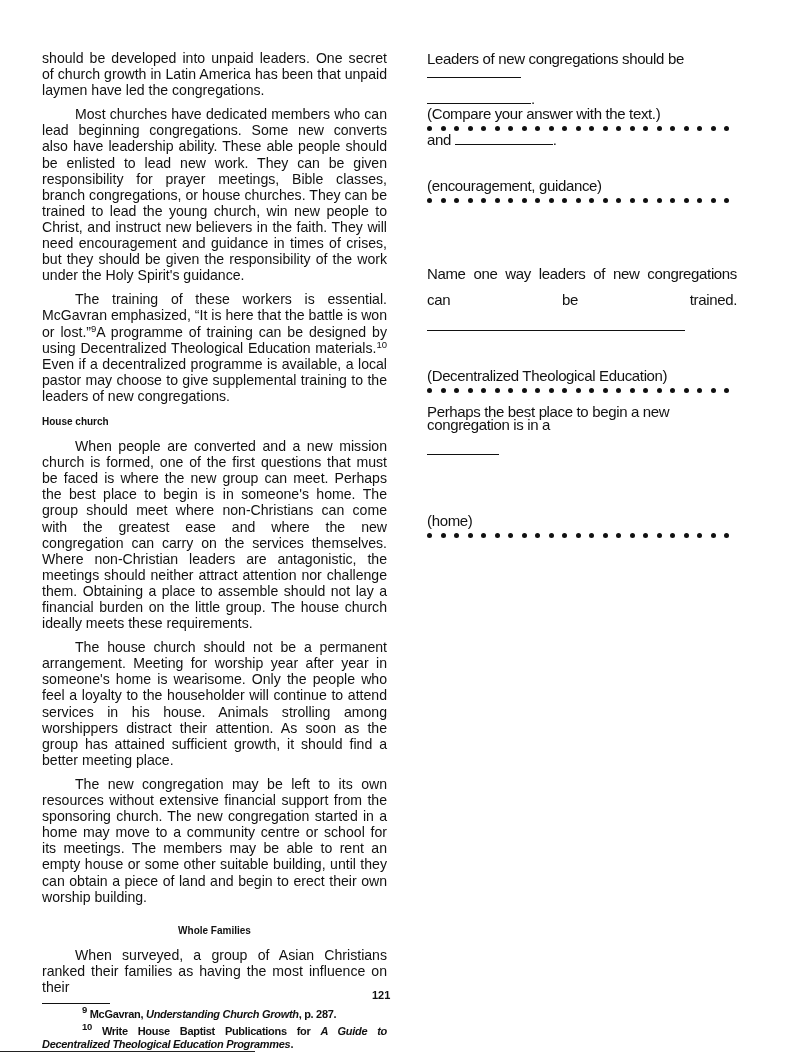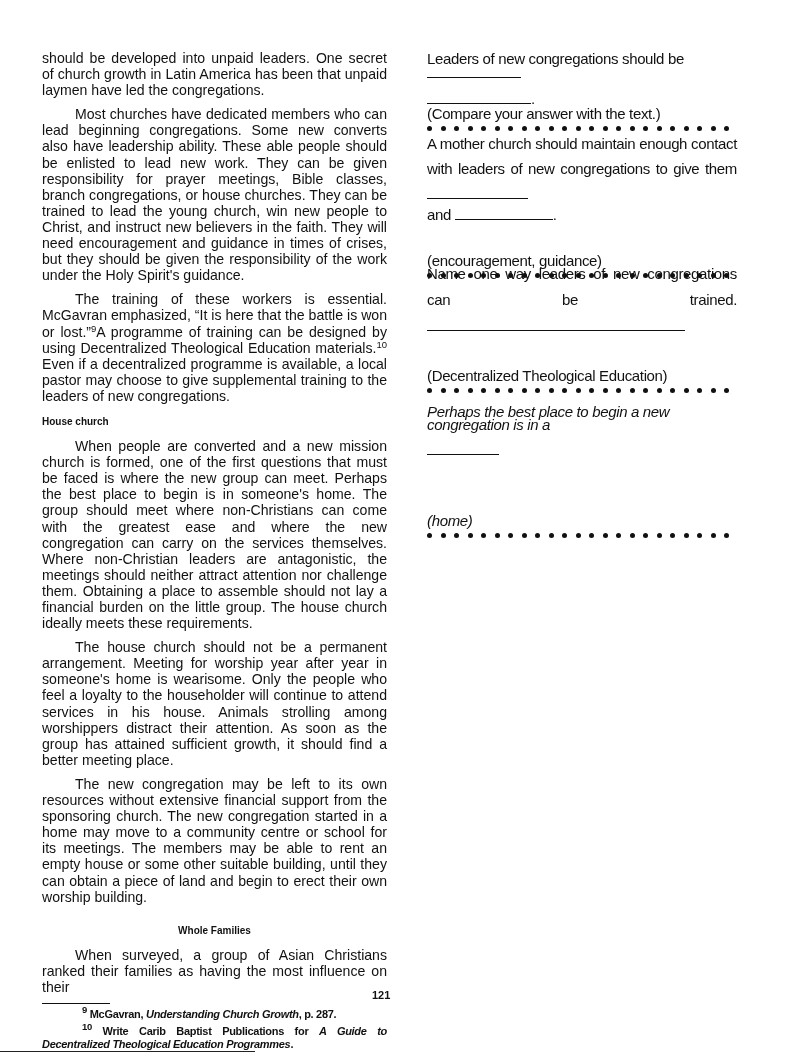--- a/index.html
+++ b/index.html
@@ -45,21 +45,21 @@
     <p class="indent">When people are converted and a new mission church is formed, one of the first questions that must be faced is where the new group can meet. Perhaps the best place to begin is in someone's home. The group should meet where non-Christians can come with the greatest ease and where the new congregation can carry on the services themselves. Where non-Christian leaders are antagonistic, the meetings should neither attract attention nor challenge them. Obtaining a place to assemble should not lay a financial burden on the little group. The house church ideally meets these requirements.</p>
     <p class="indent">The house church should not be a permanent arrangement. Meeting for worship year after year in someone's home is wearisome. Only the people who feel a loyalty to the householder will continue to attend services in his house. Animals strolling among worshippers distract their attention. As soon as the group has attained sufficient growth, it should find a better meeting place.</p>
     <p class="indent">The new congregation may be left to its own resources without extensive financial support from the sponsoring church. The new congregation started in a home may move to a community centre or school for its meetings. The members may be able to rent an empty house or some other suitable building, until they can obtain a piece of land and begin to erect their own worship building.</p>
 
     <h3 class="center">Whole Families</h3>
     <p class="indent">When surveyed, a group of Asian Christians ranked their families as having the most influence on their</p>
 
     <div class="fnrule"></div>
     <div class="footnotes">
       <p class="fn"><sup>9</sup><span> McGavran, </span><em>Understanding Church Growth</em><span>, p. 287.</span></p>
-      <p class="fn"><sup>10</sup><span> Write Carib Baptist Publications for </span><em>A Guide to Decentralized Theological Education Programmes</em><span>.</span></p>
+      <p class="fn"><sup>10</sup><span> Write House Baptist Publications for </span><em>A Guide to Decentralized Theological Education Programmes</em><span>.</span></p>
     </div>
   </div>
 
   <div class="right">
 
     <div style="height:115px;position:relative;">
       <p class="q" style="line-height:14px;"><span>Leaders of new congregations should be </span><span class="blank" style="width:94px;"></span></p>
       <p class="q" style="margin-top:12px;"><span class="blank" style="width:104px;"></span>.</p>
       <p class="ans" style="margin-top:2px;">(Compare your answer with the text.)</p>
       <div class="dots">
@@ -83,21 +83,20 @@
           <span class="dot"></span>
           <span class="dot"></span>
           <span class="dot"></span>
           <span class="dot"></span>
           <span class="dot"></span>
           <span class="dot"></span>
         </div>
     </div>
 
     <div style="position:absolute;top:79px;left:0;width:310px;">
-      <p class="q" style="line-height:25px;text-align:justify;"><span>A mother church should maintain enough contact with leaders of new congregations to give them </span><span class="blank" style="width:101px;"></span></p>
       <p class="q" style="margin-top:2px;"><span>and </span><span class="blank" style="width:98px;"></span>.</p>
       <p class="ans" style="margin-top:33px;">(encouragement, guidance)</p>
       <div class="dots">
           <span class="dot"></span>
           <span class="dot"></span>
           <span class="dot"></span>
           <span class="dot"></span>
           <span class="dot"></span>
           <span class="dot"></span>
           <span class="dot"></span>
@@ -143,21 +142,21 @@
           <span class="dot"></span>
           <span class="dot"></span>
           <span class="dot"></span>
           <span class="dot"></span>
           <span class="dot"></span>
           <span class="dot"></span>
           <span class="dot"></span>
         </div>
     </div>
 
-    <div style="position:absolute;top:353px;left:0;width:310px;font-style:italic;">
+    <div style="position:absolute;top:353px;left:0;width:310px;">
       <p class="q"><span>Perhaps the best place to begin a new congregation is in a</span></p>
       <p class="q" style="margin-top:12px;"><span class="blank" style="width:72px;"></span></p>
       <p class="ans" style="margin-top:58px;">(home)</p>
       <div class="dots">
           <span class="dot"></span>
           <span class="dot"></span>
           <span class="dot"></span>
           <span class="dot"></span>
           <span class="dot"></span>
           <span class="dot"></span>

